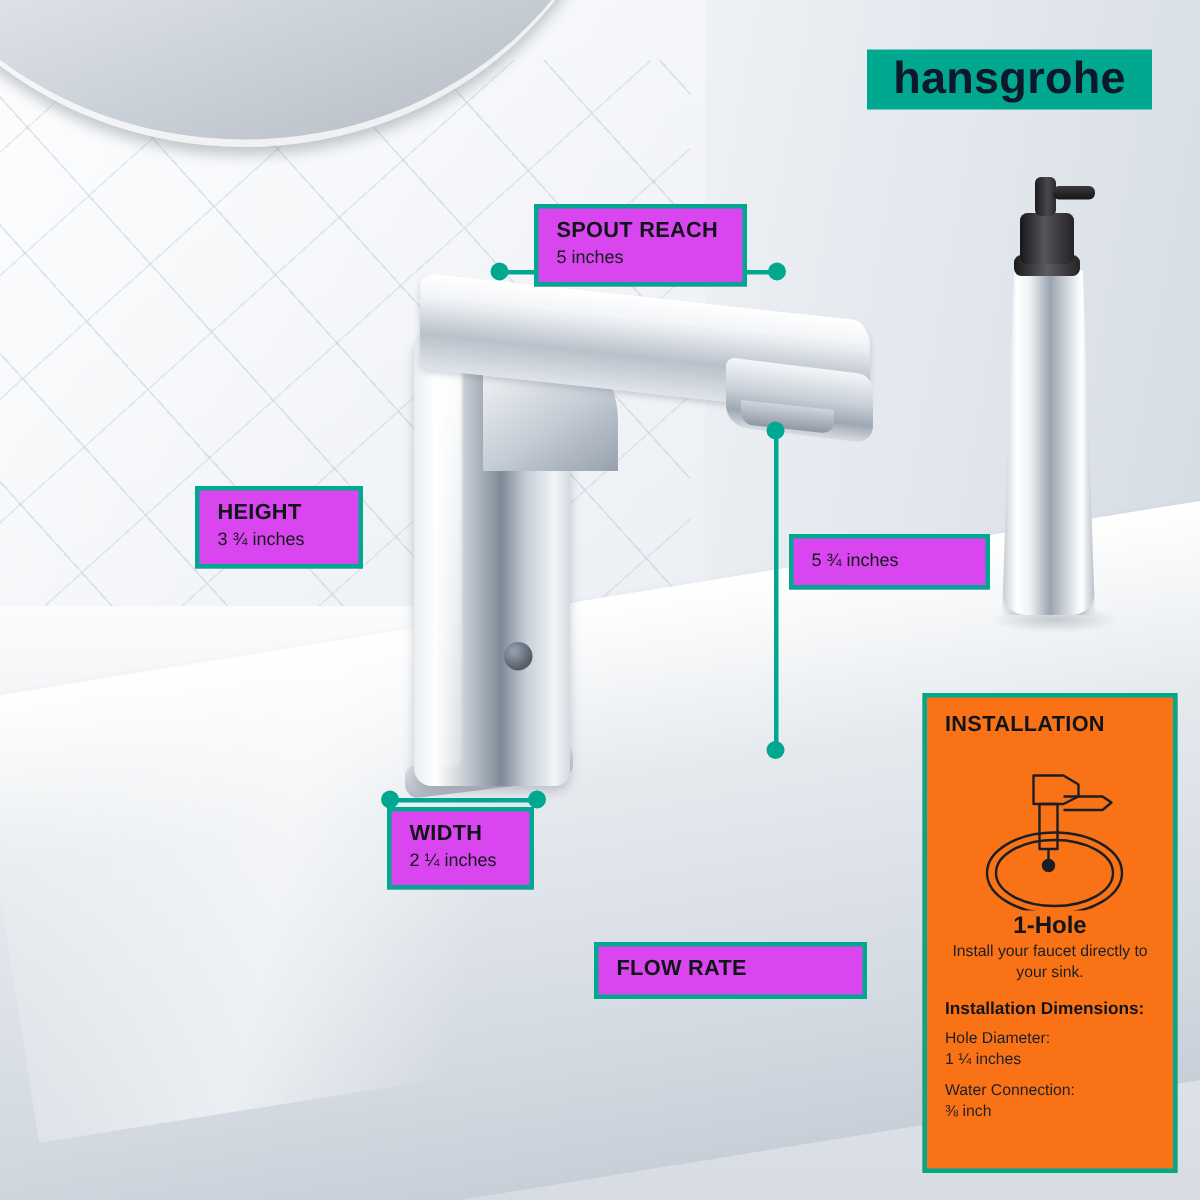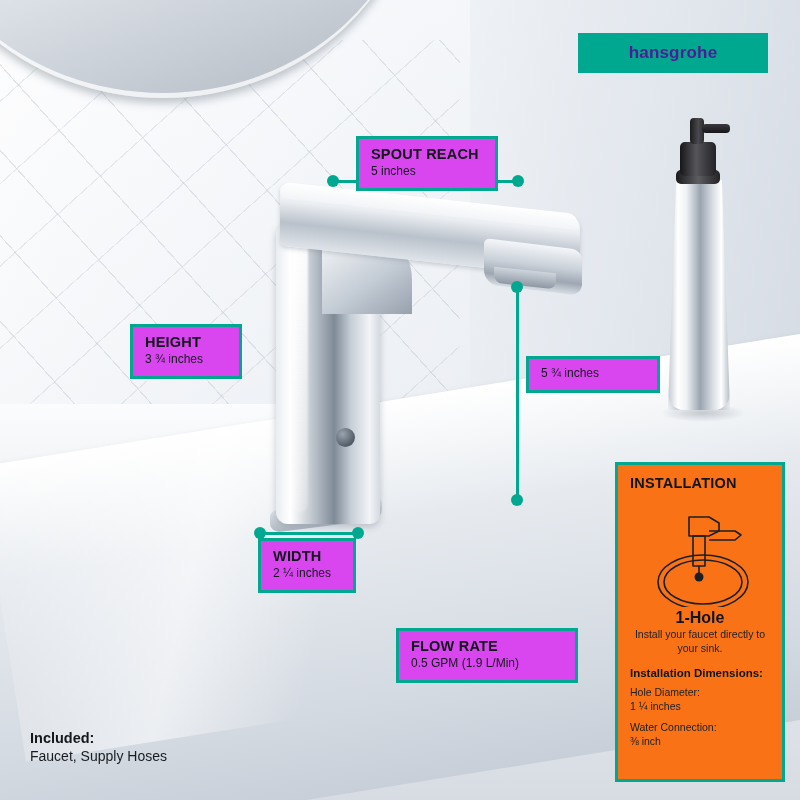--- a/index.html
+++ b/index.html
@@ -156,21 +156,21 @@
     position:absolute;left:-8px;top:286px;width:86px;height:18px;border-radius:50%;
     background:radial-gradient(ellipse,rgba(150,158,168,.5),rgba(150,158,168,0) 70%);
   }
 
   
   .logo{
     position:absolute;left:578px;top:33px;width:190px;height:40px;
     background:#00a88f;display:flex;align-items:center;justify-content:center;
   }
   .logo span{
-    color:#4c1d95;font-size:17px;font-weight:600;letter-spacing:.2px;
+    color:#0f172a;font-size:30px;font-weight:600;letter-spacing:.2px;
     font-family:"Liberation Sans",sans-serif;
   }
 
   
   .callout{
     position:absolute;background:#d946ef;border:3px solid #00a88f;
     padding:6px 12px 8px 12px;box-sizing:border-box;z-index:6;
   }
   .c-title{font-size:14.5px;font-weight:bold;color:#111418;letter-spacing:.2px;line-height:1.25;}
   .c-value{font-size:12px;color:#15181c;line-height:1.3;margin-top:1px;}
@@ -270,21 +270,20 @@
     <div class="c-value">5 ¾ inches</div>
   </div>
 
   <div class="callout" style="left:258px;top:538px;width:98px;">
     <div class="c-title">WIDTH</div>
     <div class="c-value">2 ¼ inches</div>
   </div>
 
   <div class="callout" style="left:396px;top:628px;width:182px;">
     <div class="c-title">FLOW RATE</div>
-    <div class="c-value">0.5 GPM (1.9 L/Min)</div>
   </div>
 
   <div class="install">
     <div class="i-title">INSTALLATION</div>
 
     <div class="i-art">
       <svg width="146" height="112" viewBox="0 0 146 112">
         <g fill="none" stroke="#1b1f24" stroke-width="1.6" stroke-linejoin="round">
           <path d="M59 22 h20 l10 6 v8 l-10 5 h-20 z"></path>
           <path d="M79 36 h26 l6 4 -6 5 h-26"></path>
@@ -302,18 +301,14 @@
 
     <div class="i-dims">Installation Dimensions:</div>
 
     <div class="i-lbl">Hole Diameter:</div>
     <div class="i-val">1 ¼ inches</div>
 
     <div class="i-lbl">Water Connection:</div>
     <div class="i-val">⅜ inch</div>
   </div>
 
-  <div class="included">
-    <div class="inc-title">Included:</div>
-    <div class="inc-val">Faucet, Supply Hoses</div>
-  </div>
 
 </div>
 
 </body></html>

